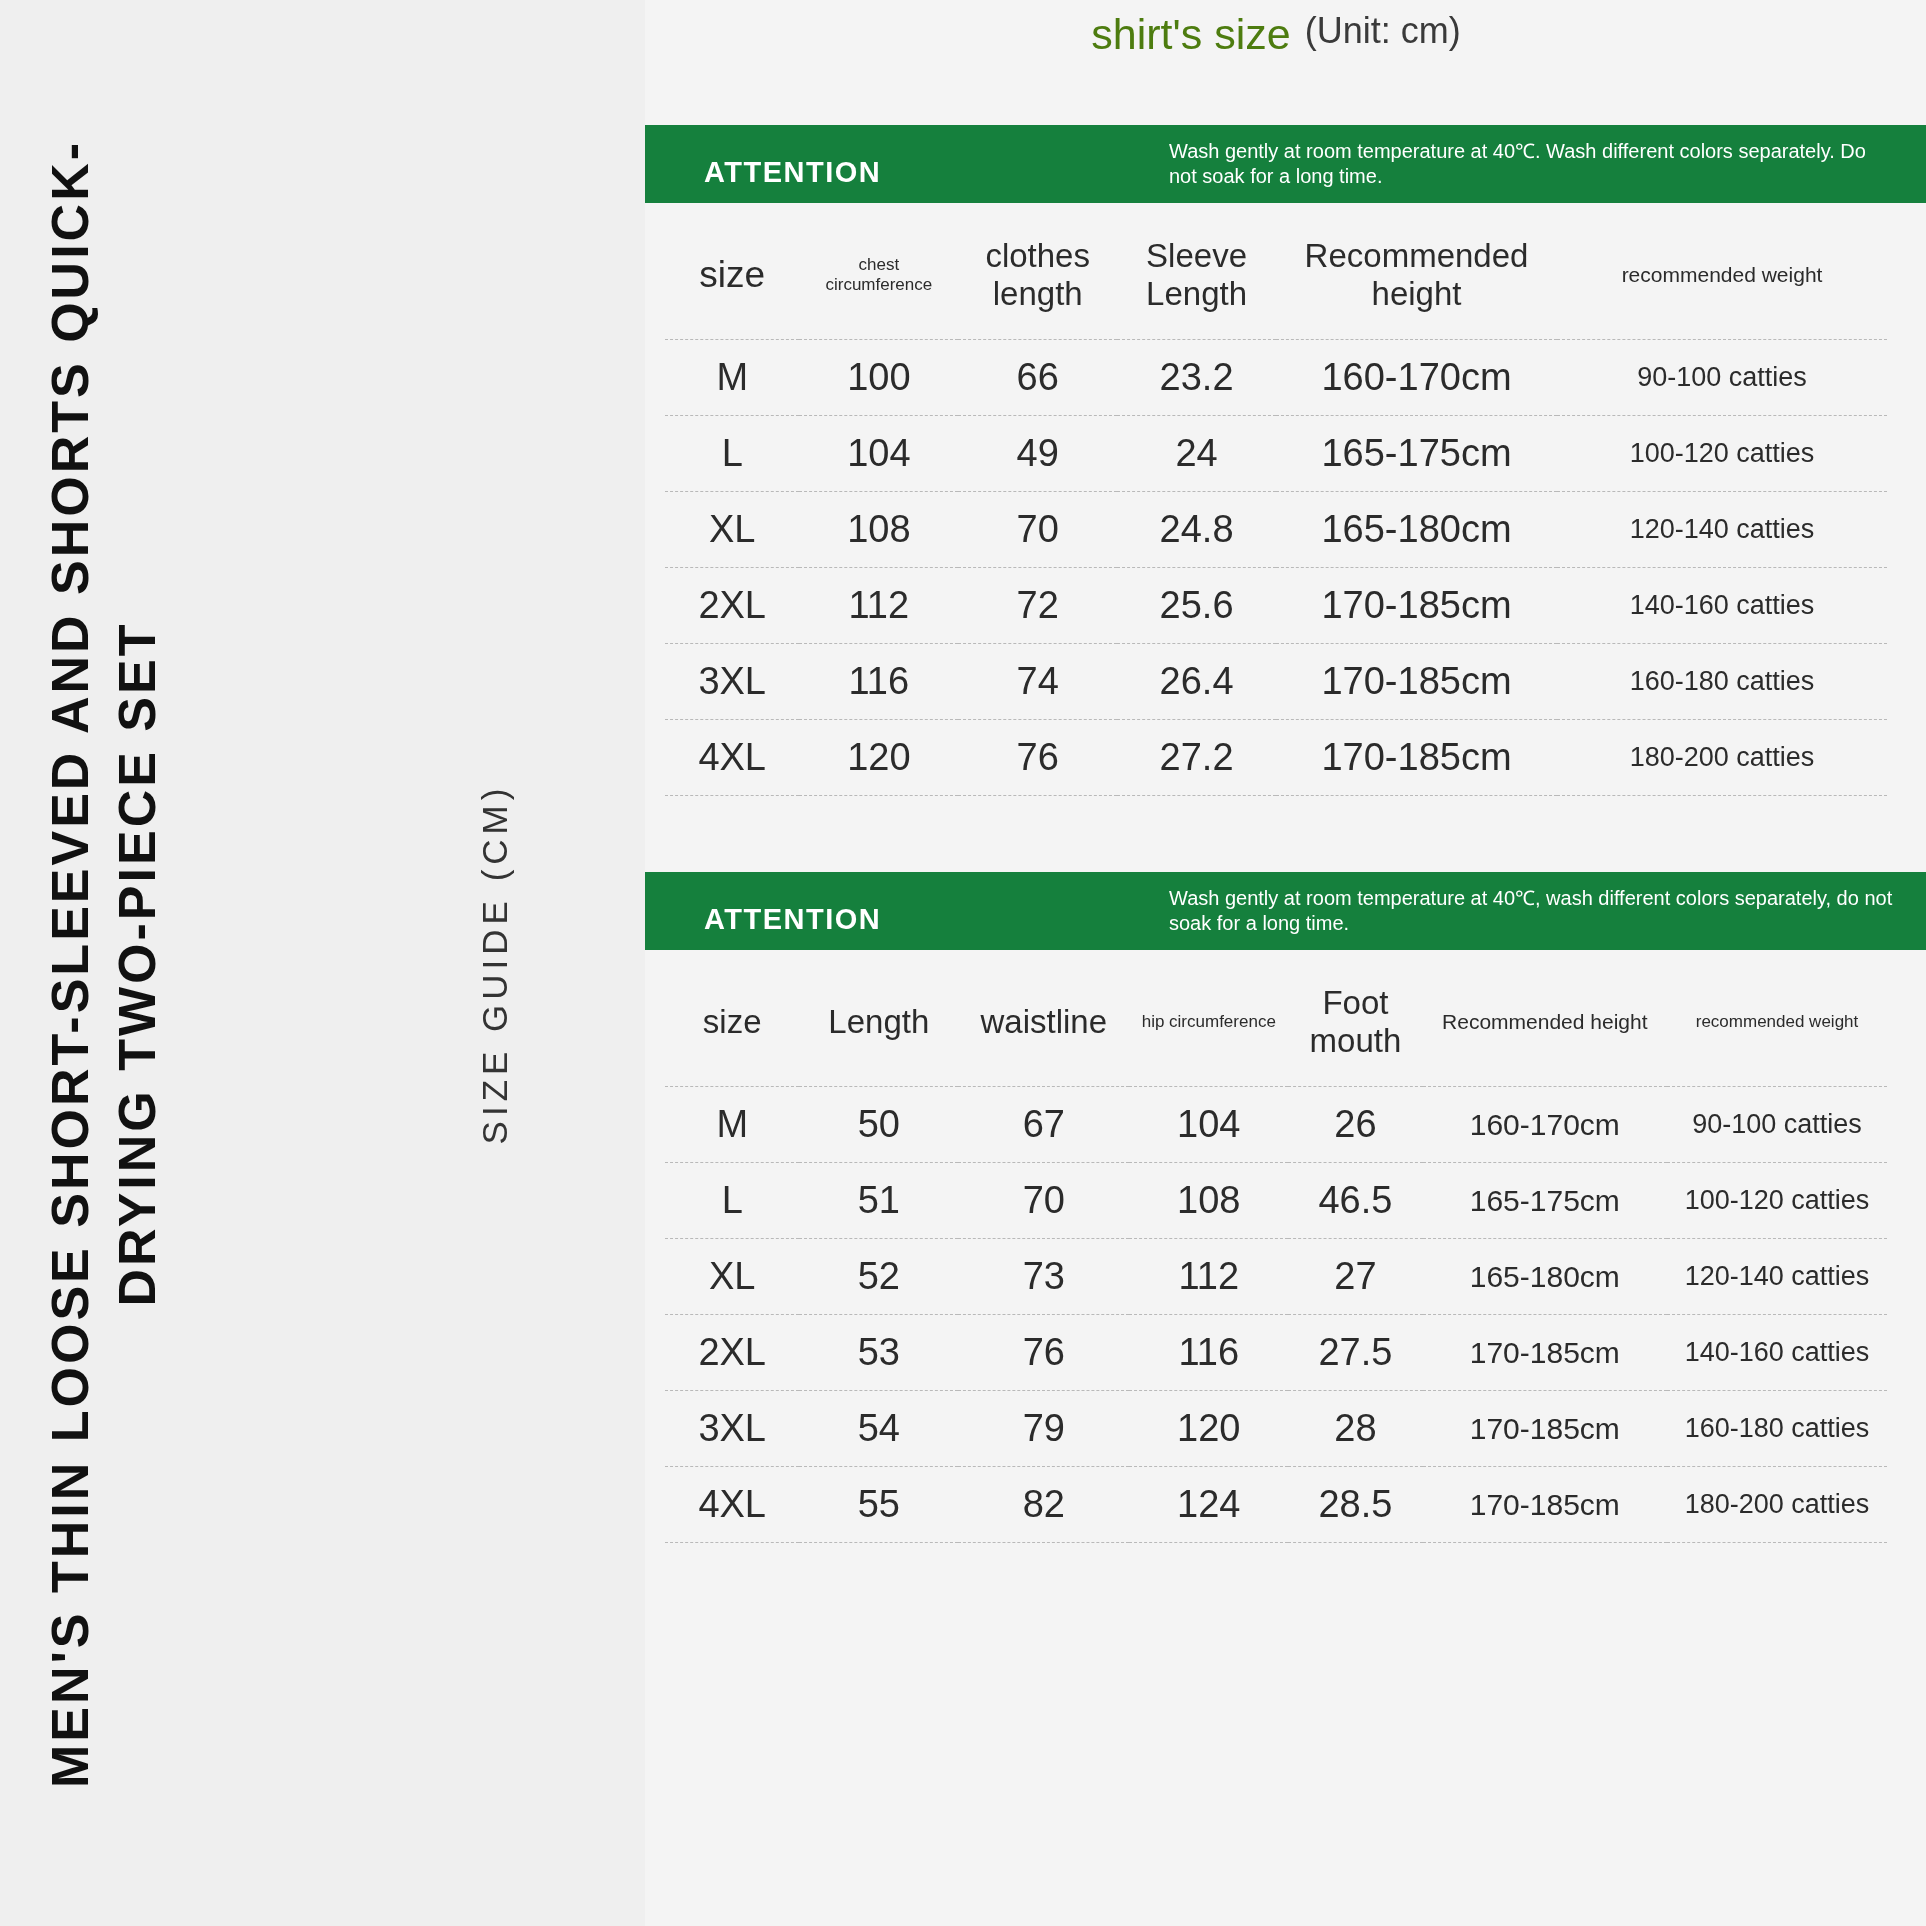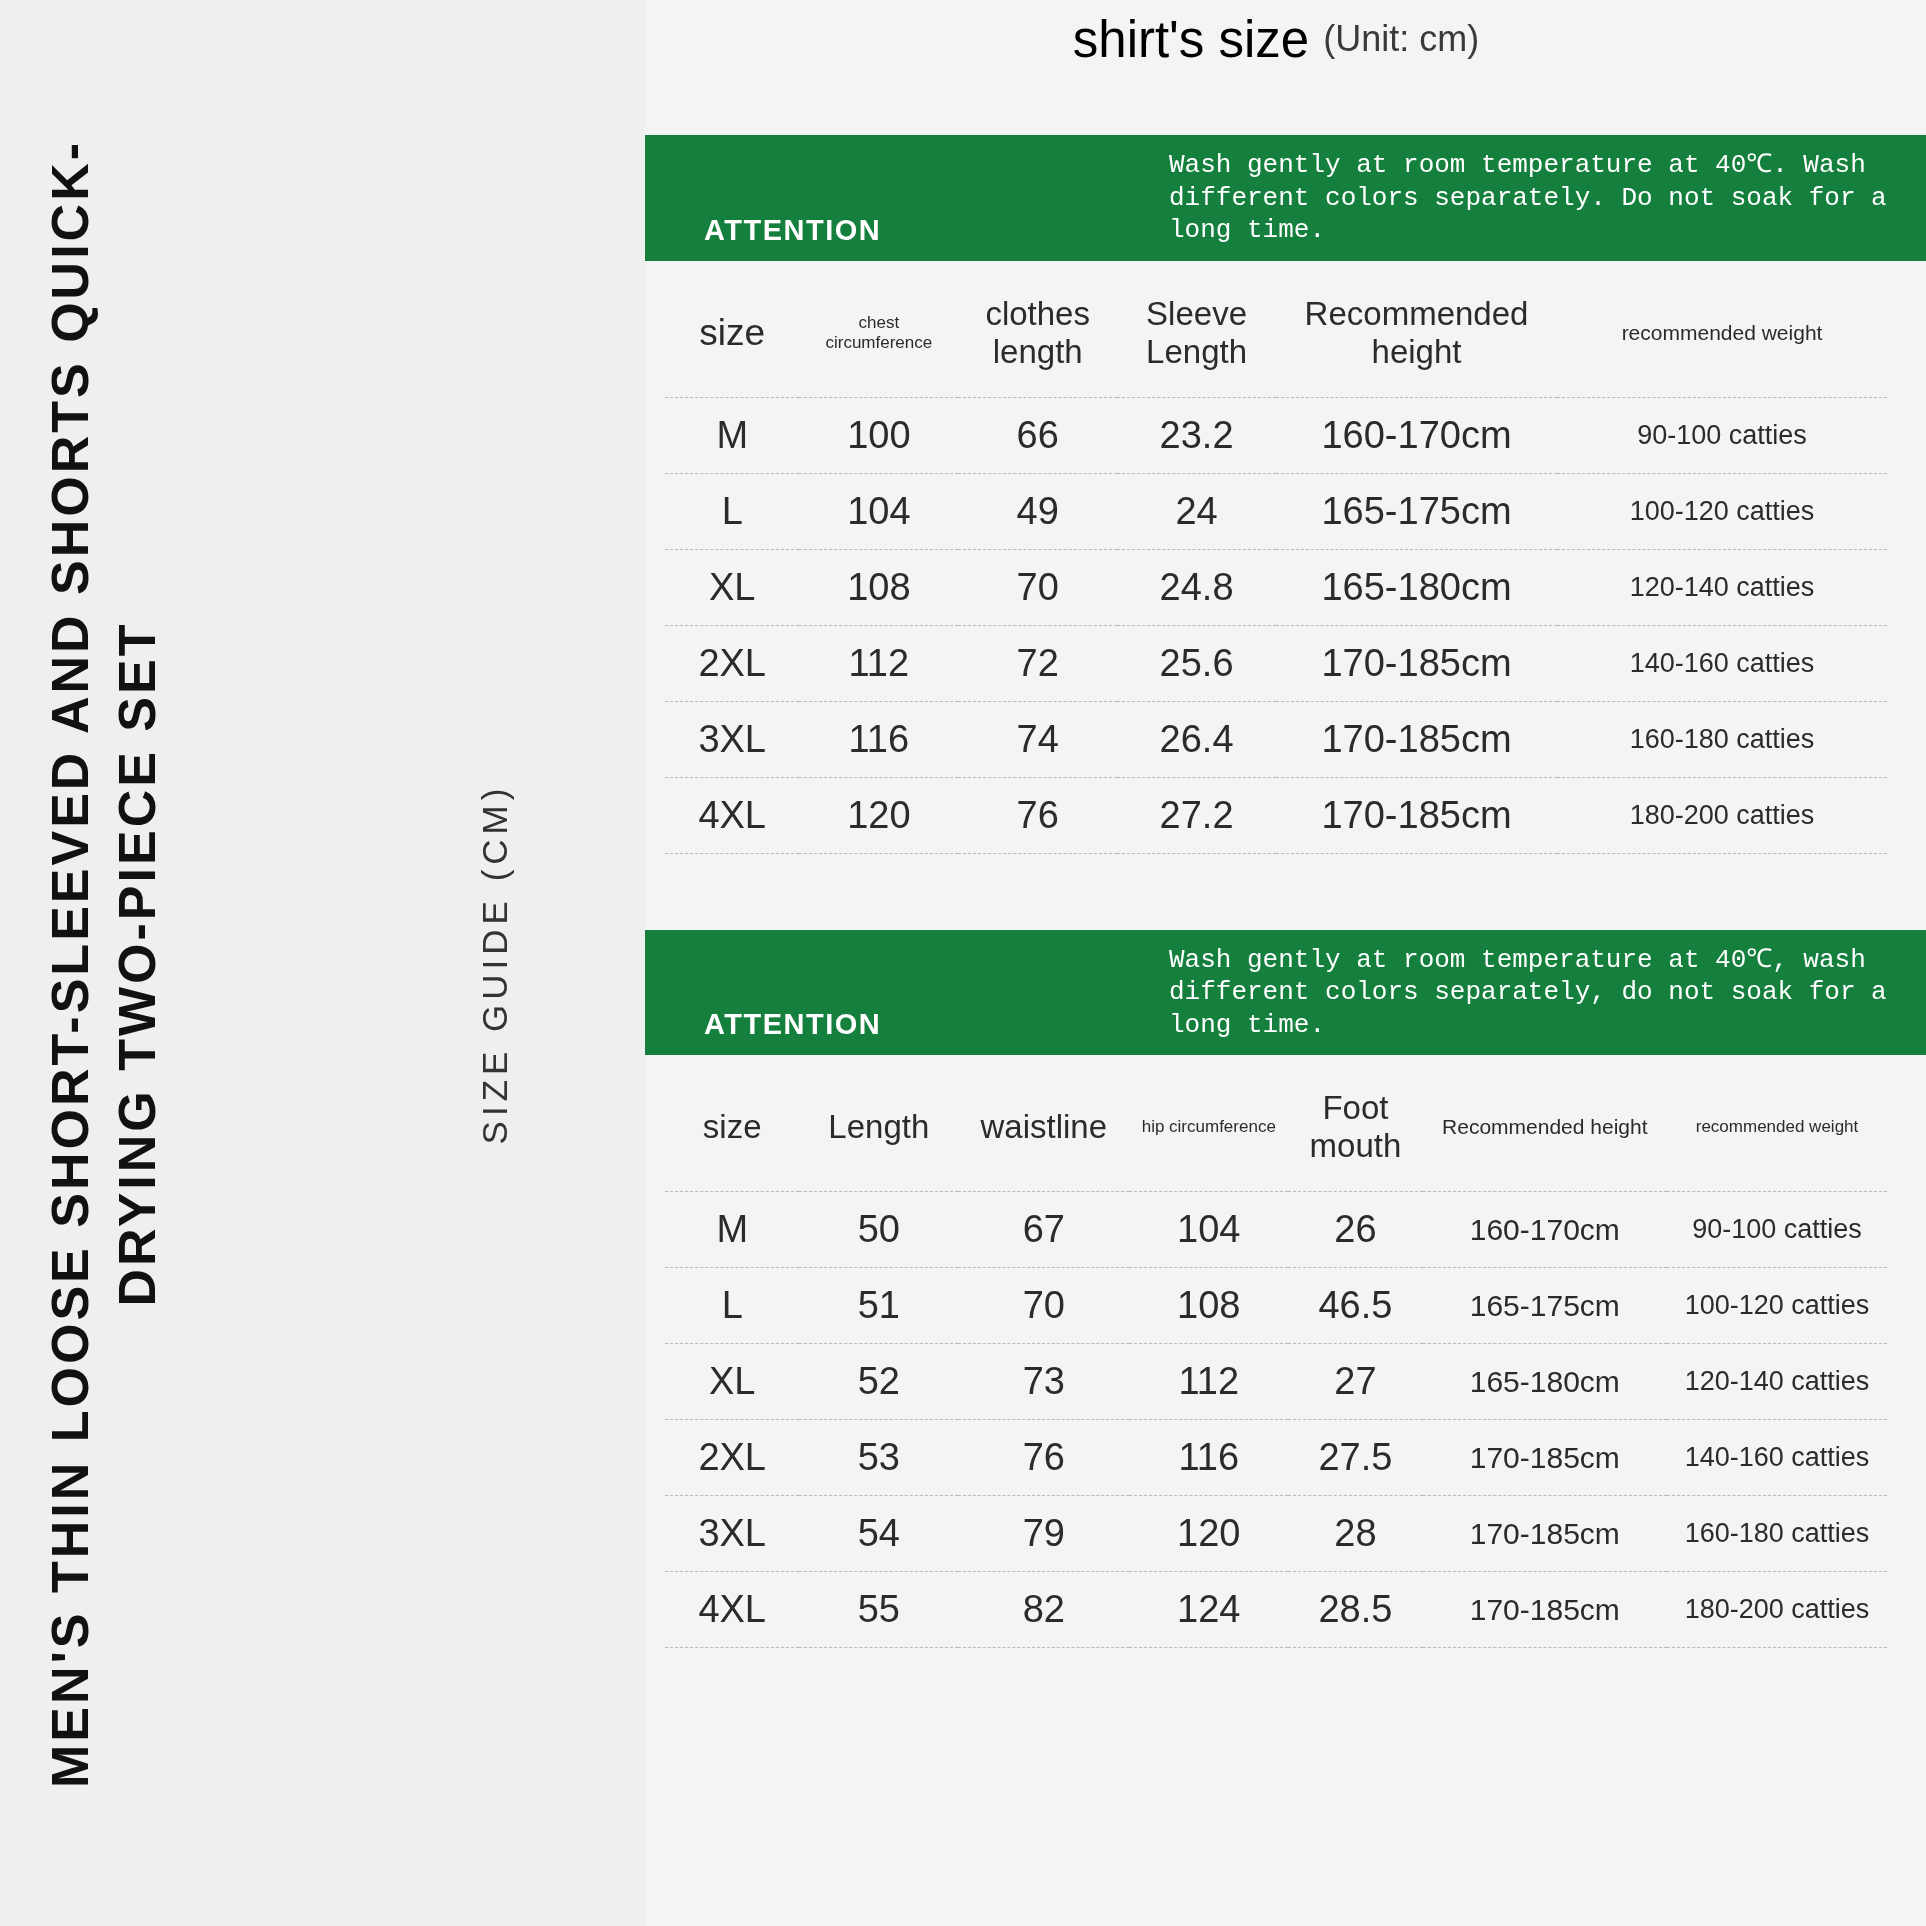--- a/index.html
+++ b/index.html
@@ -69,22 +69,22 @@
   .section {
     padding: 0 40px 0 20px;
   }
   .section-head {
     text-align: center;
     padding-top: 10px;
     padding-bottom: 18px;
     white-space: nowrap;
   }
   .section-head .title {
-    font-size: 51px;
-    color: #000000;
+    font-size: 43px;
+    color: #4d7c0f;
     letter-spacing: 0px;
     margin-top: 36px;
   }
   .section-head .unit {
     font-size: 36px;
     color: #3a3a3a;
     margin-left: 14px;
     vertical-align: 6px;
   }
   .attention-bar {
@@ -97,24 +97,23 @@
     margin-top: 48px;
   }
   .attention-label {
     font-size: 29px;
     font-weight: bold;
     letter-spacing: 1.5px;
     flex: none;
     width: 465px;
   }
   .attention-text {
-    font-size: 26px;
+    font-size: 20px;
     line-height: 1.25;
     flex: 1;
-    font-family: Liberation Mono, monospace;
   }
   table.size-table {
     width: 100%;
     border-collapse: collapse;
     table-layout: fixed;
   }
   table.size-table th,
   table.size-table td {
     border-bottom: 1px dashed #b9b9b9;
     padding: 16px 6px;

